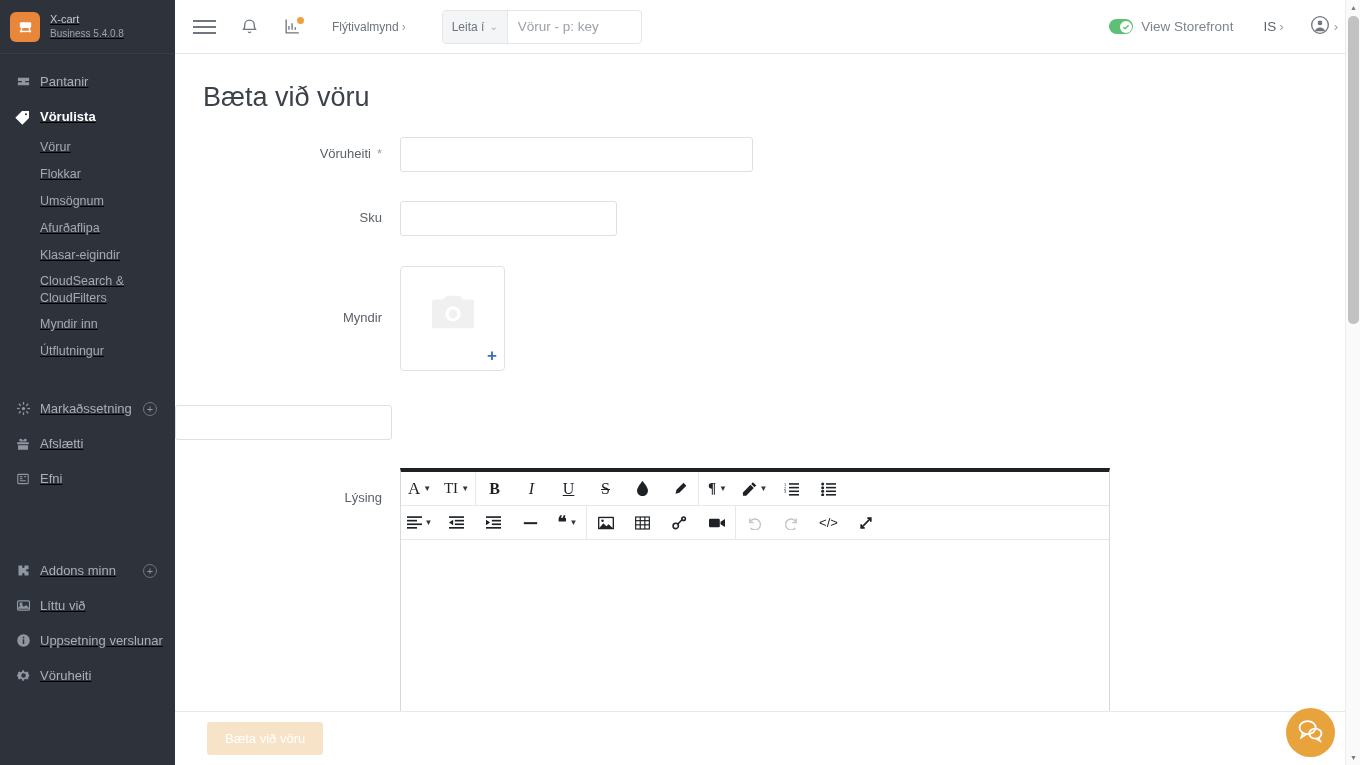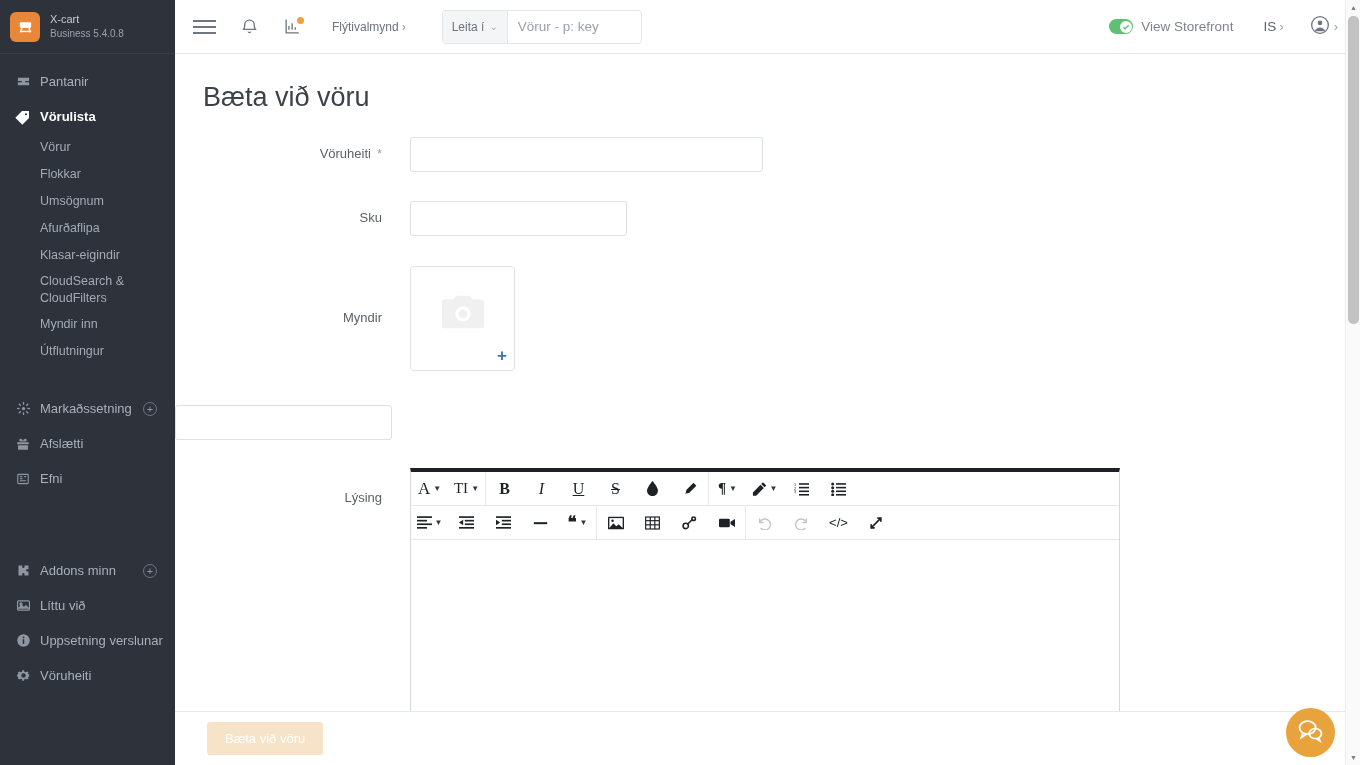--- a/index.html
+++ b/index.html
@@ -10,20 +10,21 @@
     font-family: "Liberation Sans", sans-serif;
     background: #ffffff;
   }
 
   
   #sidebar {
     position: absolute; left: 0; top: 0;
     width: 175px; height: 765px;
     background: #2d323b;
     overflow: hidden;
+    text-decoration: underline;
   }
   #brand {
     display: flex; align-items: center;
     height: 54px; padding-left: 10px;
     border-bottom: 1px solid #373d47;
   }
   #brand-logo {
     width: 30px; height: 30px; border-radius: 6px;
     background: #e8863a;
     display: flex; align-items: center; justify-content: center;
@@ -122,21 +123,21 @@
     position: absolute; left: 175px; top: 54px;
     width: 1170px; height: 657px;
     background: #ffffff;
     overflow: hidden;
   }
   #page-title {
     font-size: 27px; color: #3c4249; font-weight: normal;
     margin: 28px 0 0 28px;
   }
 
-  .frow { display: flex; align-items: flex-start; margin-top: 22px; gap: 10px; }
+  .frow { display: flex; align-items: flex-start; margin-top: 22px; }
   .flabel {
     width: 225px; flex: 0 0 225px; text-align: right;
     padding-right: 18px; font-size: 13px; color: #5b6169;
     padding-top: 9px; white-space: nowrap;
   }
   .flabel .req { color: #9aa1aa; margin-left: 6px; }
   .finput {
     height: 35px; border: 1px solid #dde0e4; border-radius: 3px;
     background: #ffffff;
   }

